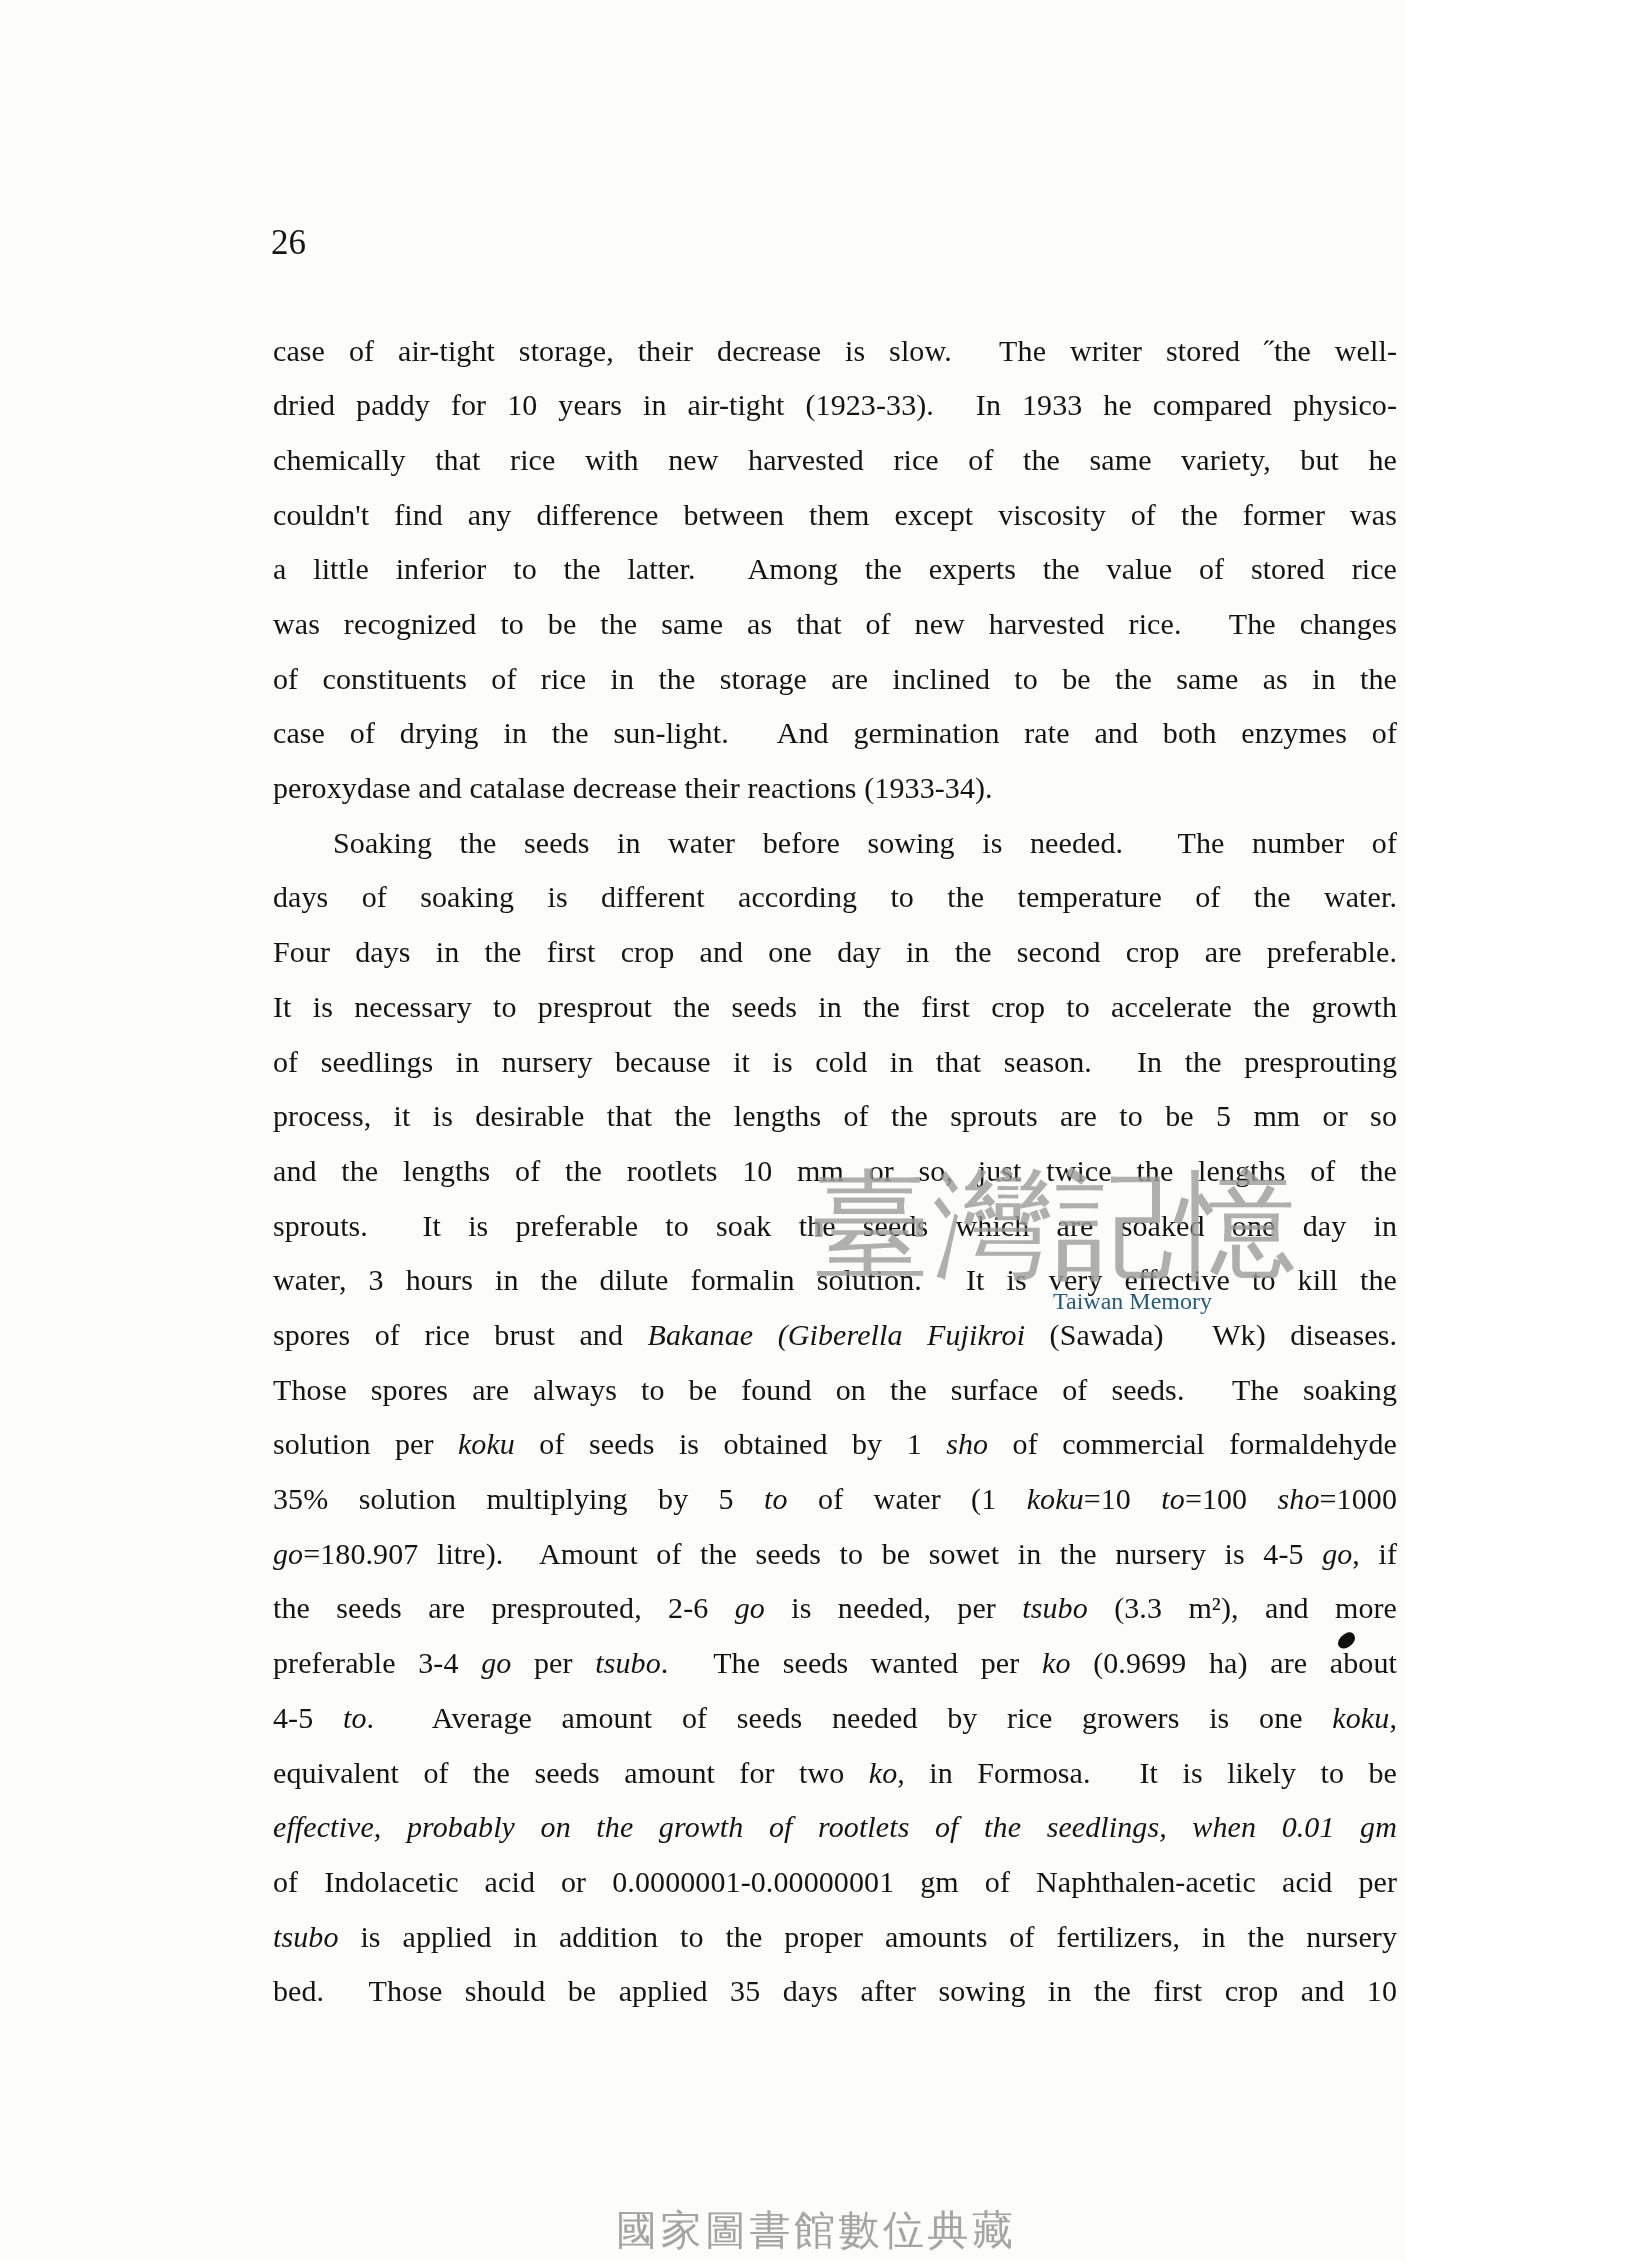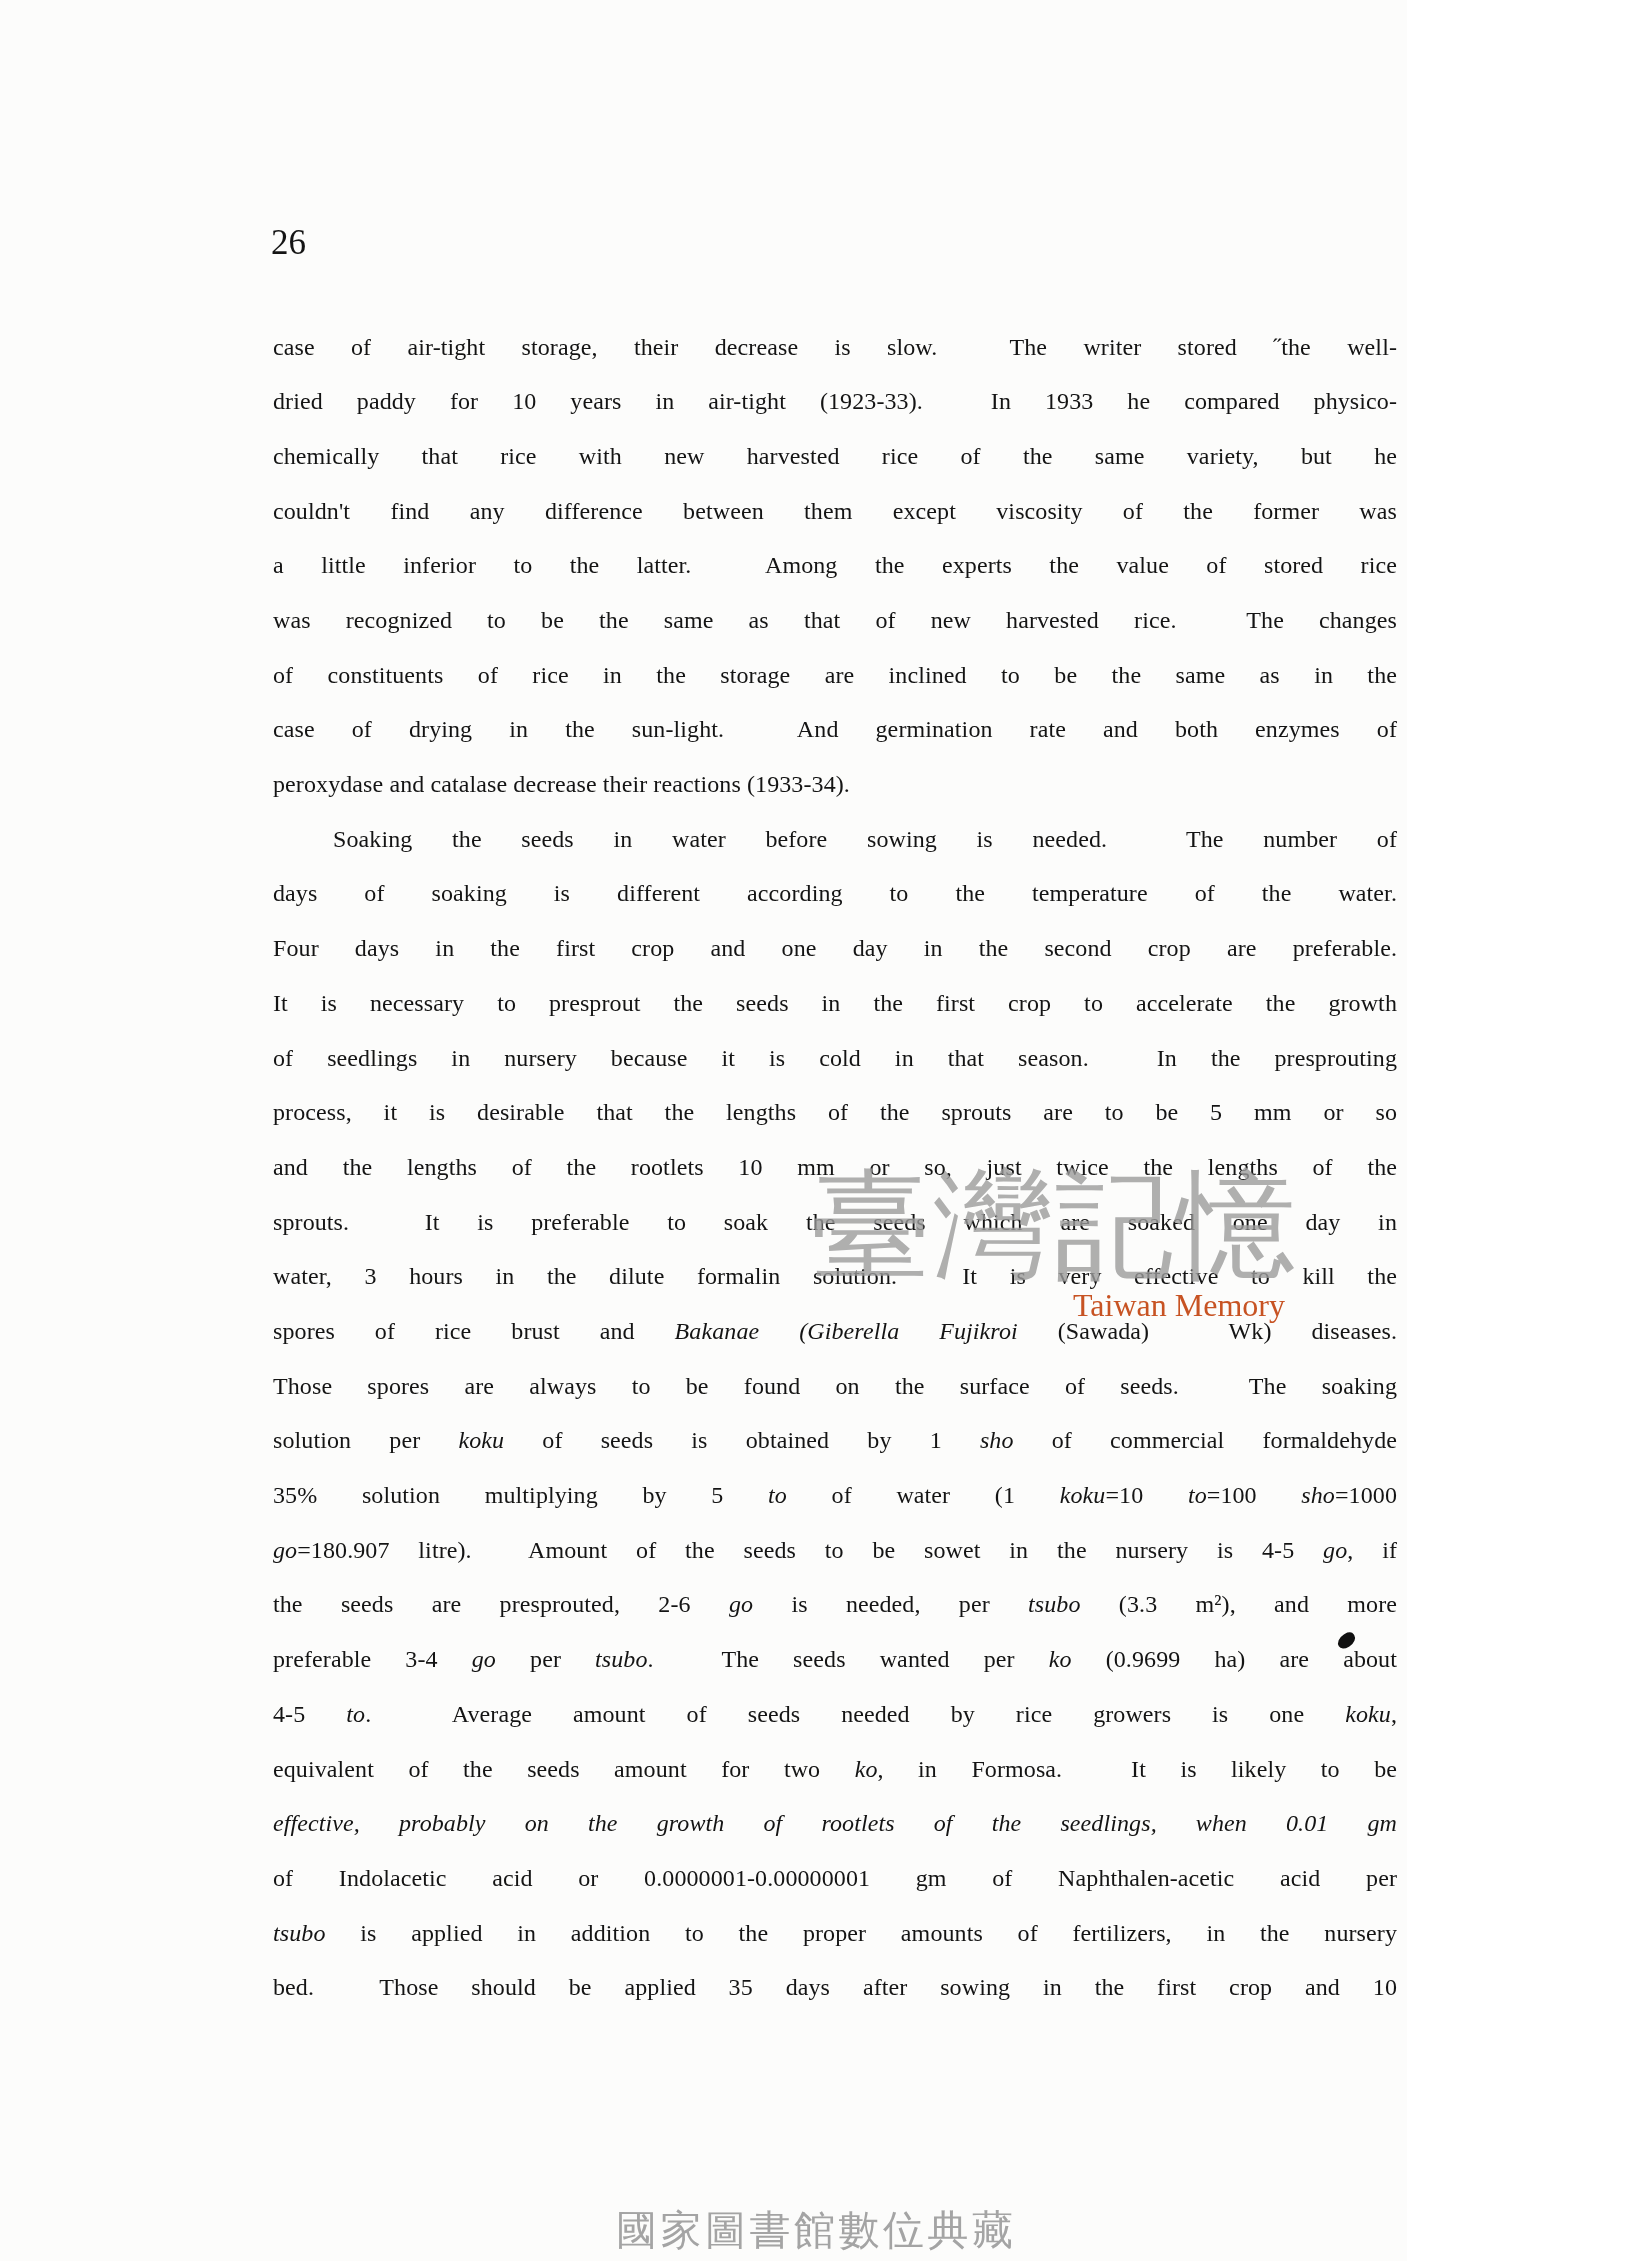--- a/index.html
+++ b/index.html
@@ -14,44 +14,43 @@
   #page-number{
     position:absolute;left:271px;top:225px;
     font-size:35px;line-height:1;
     color:#141414;
   }
   #body-text{
     position:absolute;left:273px;top:0;width:1124px;height:2261px;
   }
   .line{
     position:absolute;left:0;right:0;
-    font-size:24px;line-height:1.15;
+    font-size:30px;line-height:1.15;
     white-space:pre-wrap;
     text-align:justify;
     letter-spacing:0.1px;
   }
   .line.j{ text-align-last:justify; }
   .line.ind{ padding-left:60px; }
   .it{ font-style:italic; }
   #watermark-cjk{
     position:absolute;left:811px;top:1166px;
     font-size:119px;line-height:1;letter-spacing:2.8px;
     color:#9c9c9c;opacity:0.8;
     font-family:"DejaVu Sans",sans-serif;
     pointer-events:none;
     white-space:nowrap;
   }
   #watermark-latin{
     position:absolute;left:1053px;top:1289px;
-    font-size:32px;line-height:1;
-    color:#c2410c;opacity:0.9;
+    font-size:24px;line-height:1;
+    color:#0c4a6e;opacity:0.9;
     font-family:"Liberation Serif","DejaVu Serif",serif;
     pointer-events:none;
     white-space:nowrap;
-    margin-left:20px;
   }
   #library-stamp{
     position:absolute;left:616px;top:2210px;
     font-size:41px;line-height:1;letter-spacing:3.5px;
     color:#a4a4a4;
     font-family:"DejaVu Sans",sans-serif;
     white-space:nowrap;
   }
   #ink-blot{
     position:absolute;left:1337px;top:1634px;

